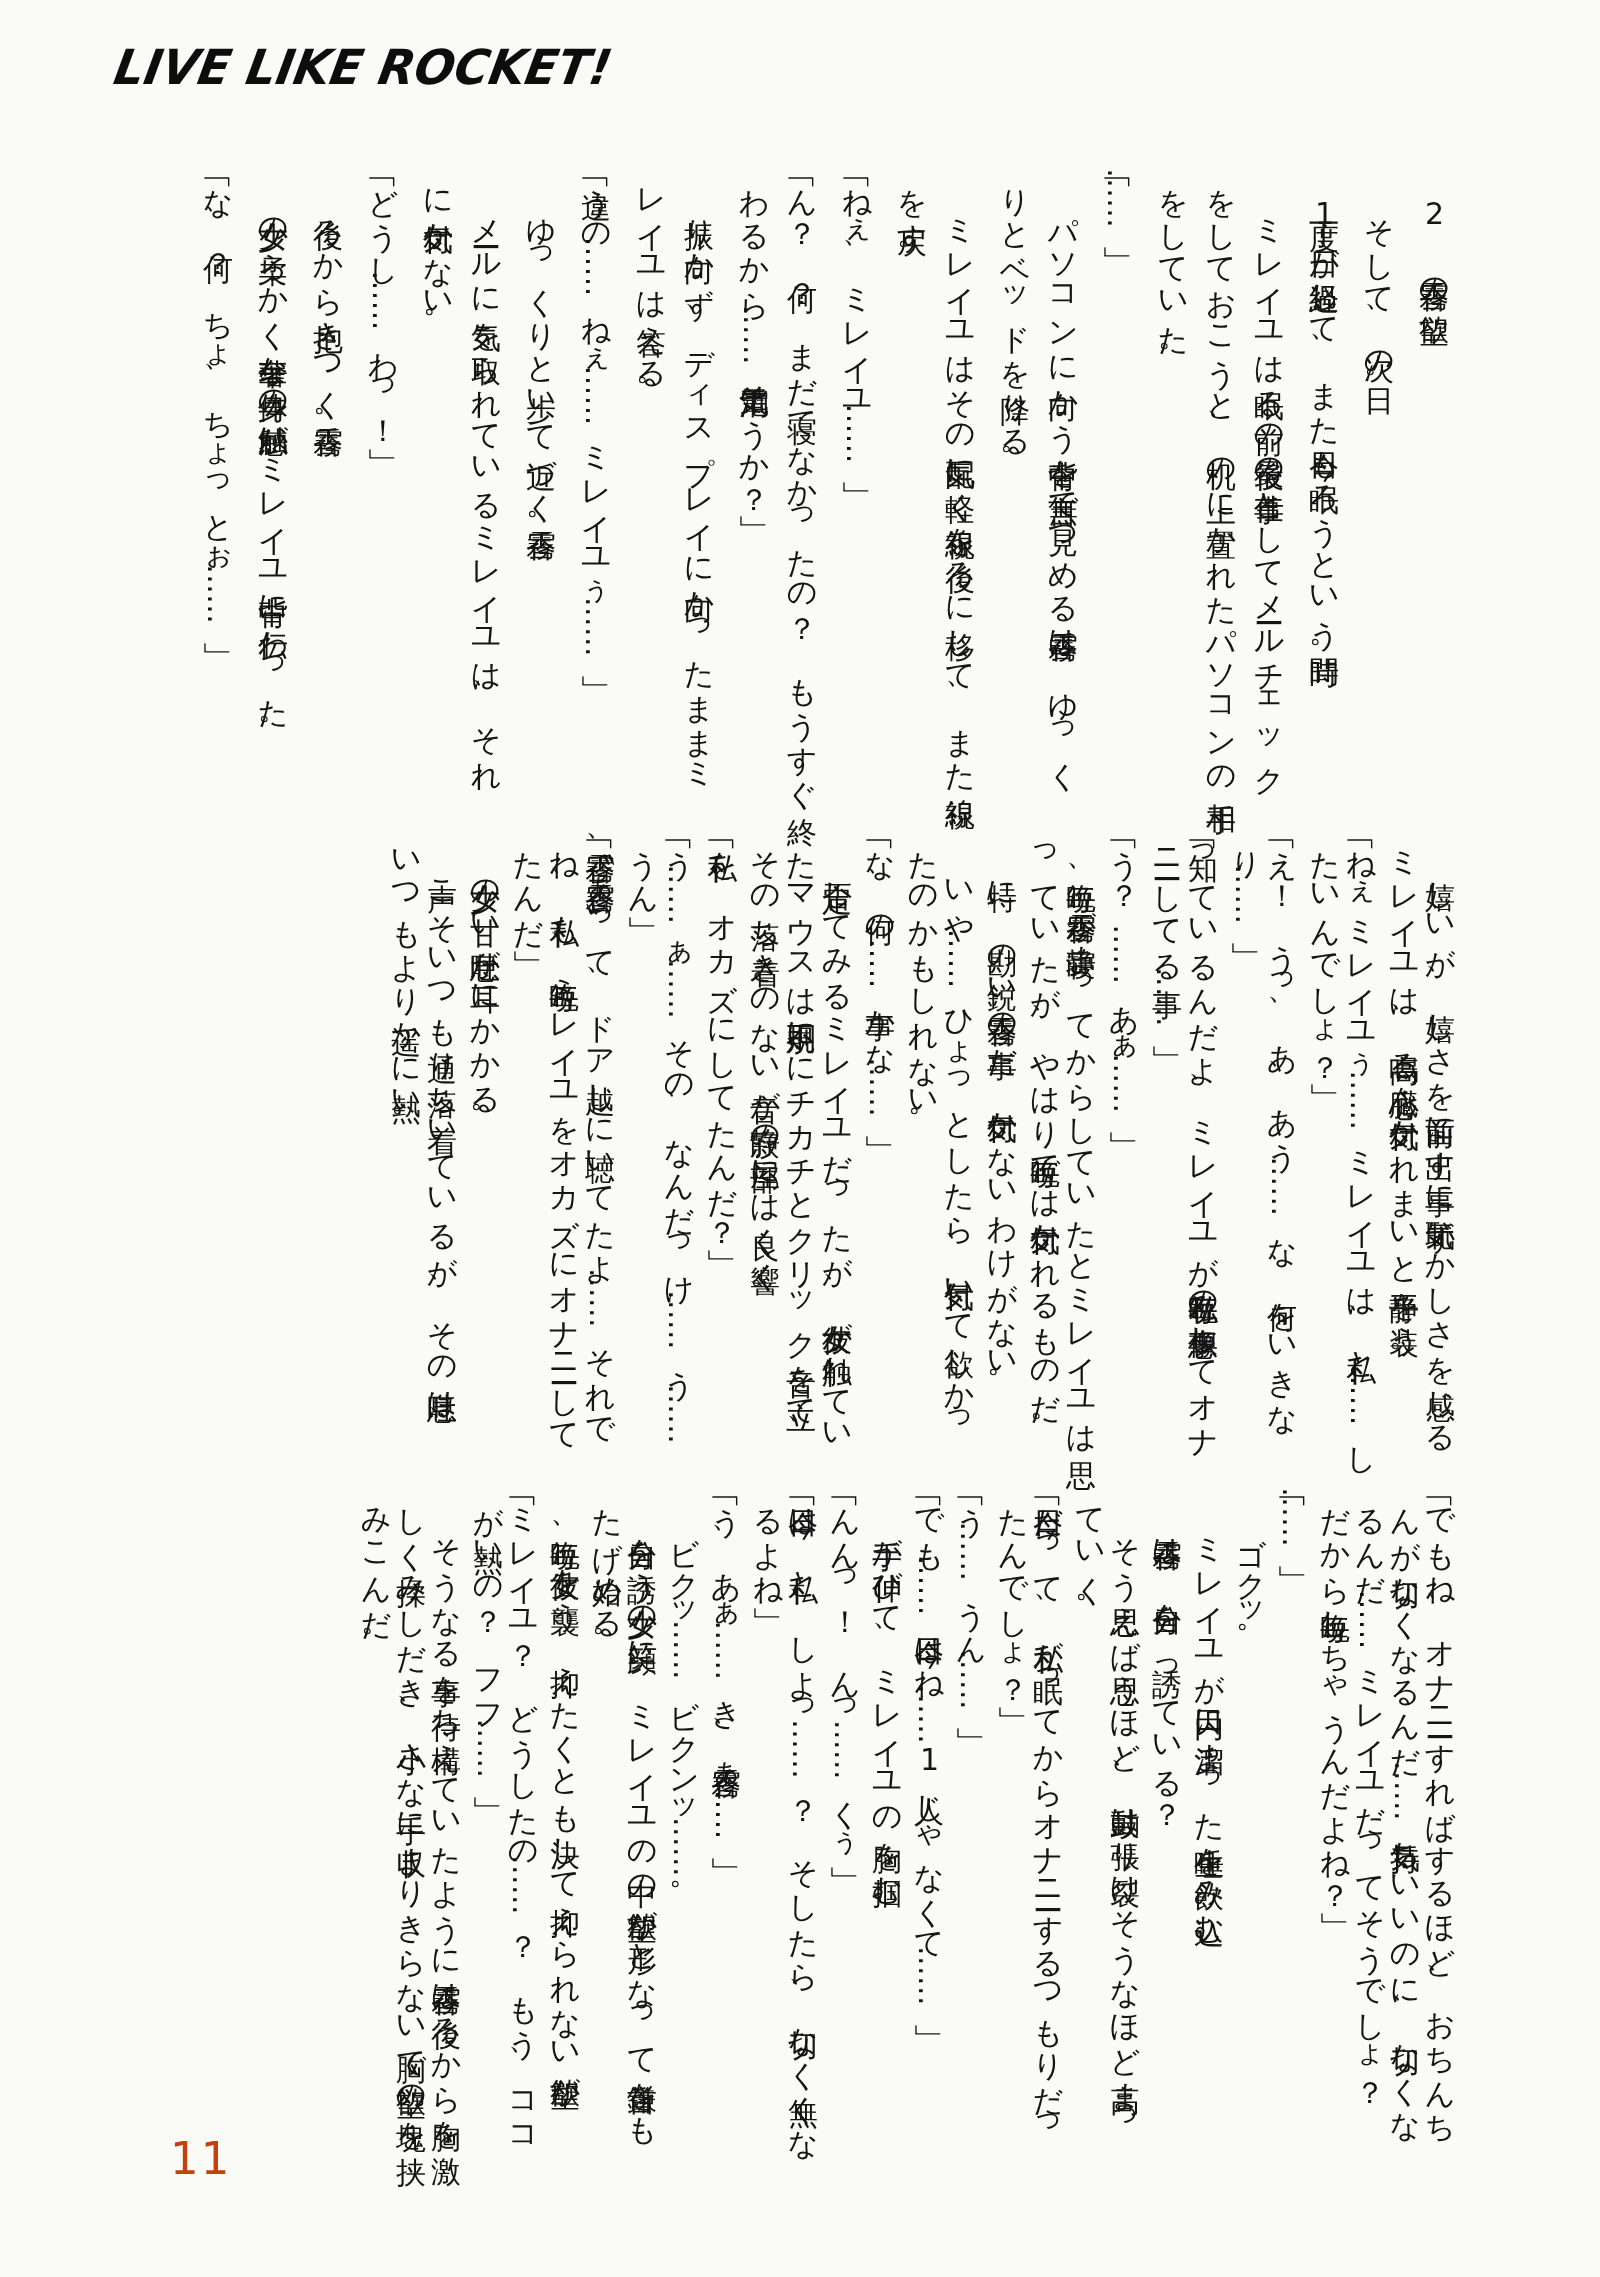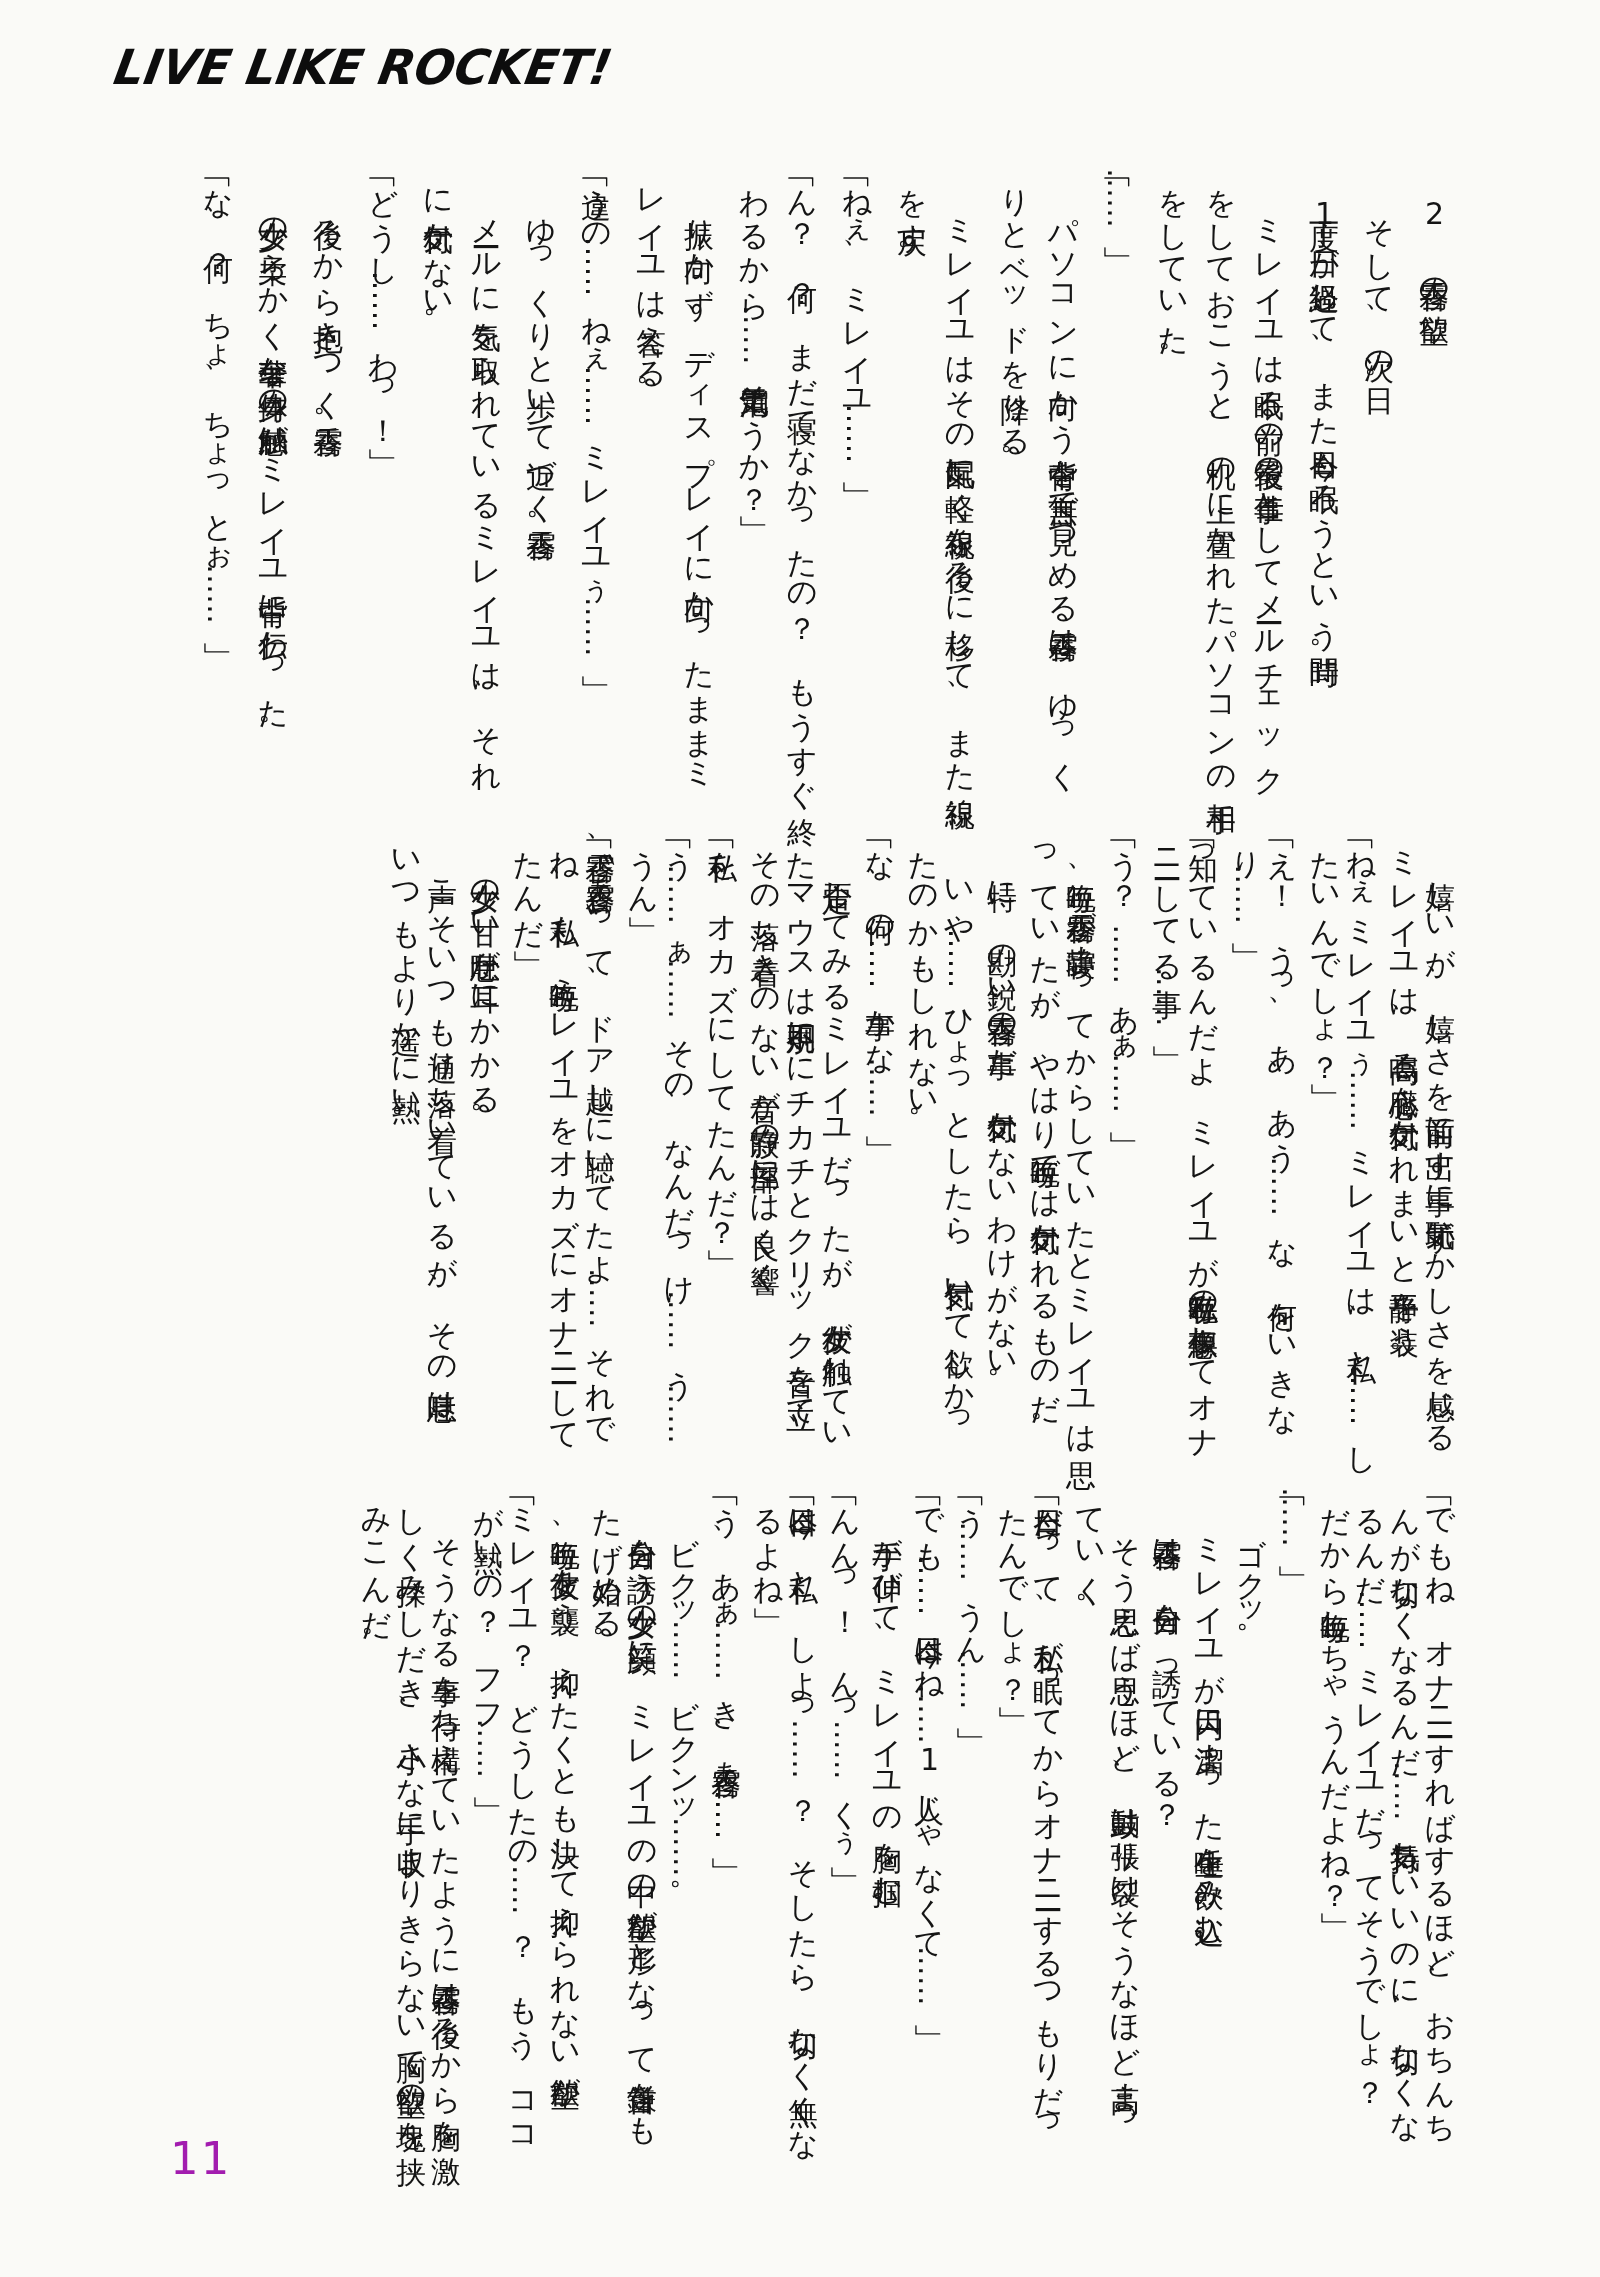--- a/index.html
+++ b/index.html
@@ -49,21 +49,21 @@
   .band .tcy { text-combine-upright: all; }
   .band1 { top: 168px;  height: 632px; width: 1330px; line-height: 48px; }
   .band2 { top: 830px;  height: 632px; width: 1330px; line-height: 36px; }
   .band3 { top: 1487px; height: 660px; width: 1340px; line-height: 35px; }
   .pageno {
     position: absolute;
     left: 170px;
     top: 2132px;
     font-size: 45px;
     letter-spacing: 2px;
-    color: #a21caf;
+    color: #c2410c;
     font-family: "DejaVu Sans", sans-serif;
   }
 </style>
 </head>
 <body>
 
 <div class="page">
   <div class="logo">LIVE LIKE ROCKET!</div>
 
   <section class="band band1">

